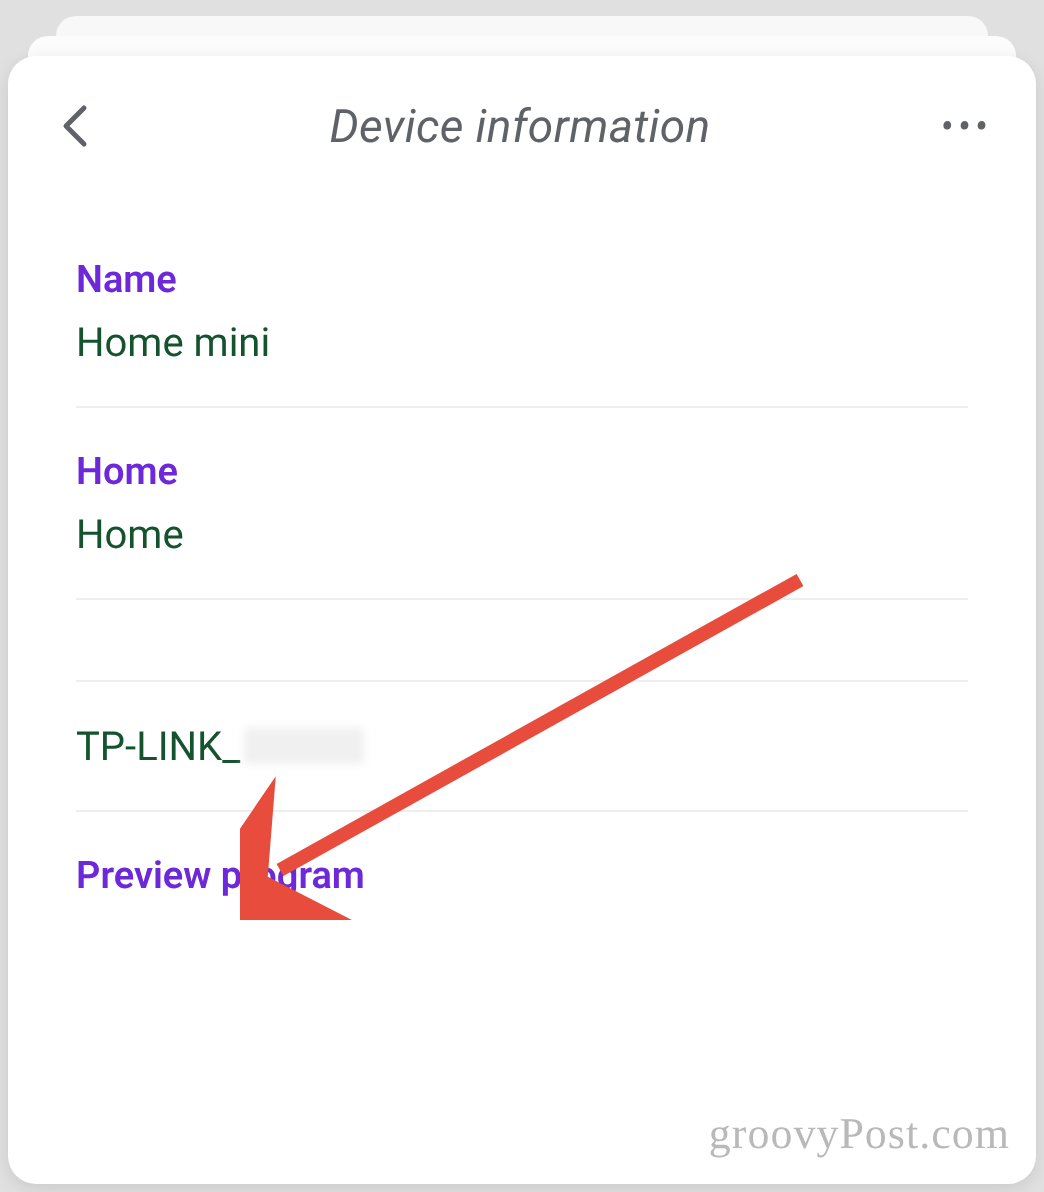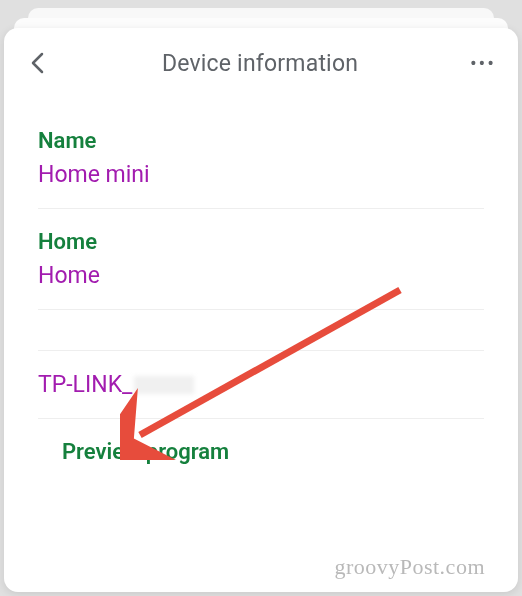--- a/index.html
+++ b/index.html
@@ -43,20 +43,21 @@
       border-radius: 14px;
       box-shadow: 0 2px 8px rgba(0,0,0,0.1);
       overflow: hidden;
     }
     .header {
       display: flex;
       align-items: center;
       justify-content: space-between;
       padding: 18px 20px 18px 18px;
       height: 70px;
+      font-style: italic;
     }
     .back-btn {
       width: 30px;
       height: 30px;
       display: flex;
       align-items: center;
       justify-content: center;
       cursor: pointer;
       color: #5f6368;
     }
@@ -84,32 +85,31 @@
     }
     .content {
       padding: 10px 34px 0 34px;
     }
     .section {
       padding: 20px 0;
       border-bottom: 1px solid #eeeeee;
     }
     .section:last-child {
       border-bottom: none;
-      margin-left: 24px;
     }
     .section-label {
-      font-size: 22px;
+      font-size: 19px;
       font-weight: 600;
-      color: #15803d;
+      color: #6d28d9;
       margin-bottom: 8px;
     }
     .section-value {
-      font-size: 23px;
+      font-size: 20px;
       font-weight: 400;
-      color: #a21caf;
+      color: #14532d;
     }
     .wifi-value {
       display: inline-flex;
       align-items: center;
     }
     .blurred {
       display: inline-block;
       width: 60px;
       height: 18px;
       background: #f0f0f0;
@@ -121,21 +121,21 @@
       top: 280px;
       left: 120px;
       width: 300px;
       height: 180px;
       pointer-events: none;
       z-index: 10;
     }
     .watermark {
       position: absolute;
       bottom: 16px;
-      right: 37px;
+      right: 17px;
       font-family: Georgia, 'Times New Roman', serif;
       font-size: 22px;
       color: #b9b9b9;
       letter-spacing: 0.5px;
       z-index: 5;
     }
   </style>
 </head>
 <body>
 

